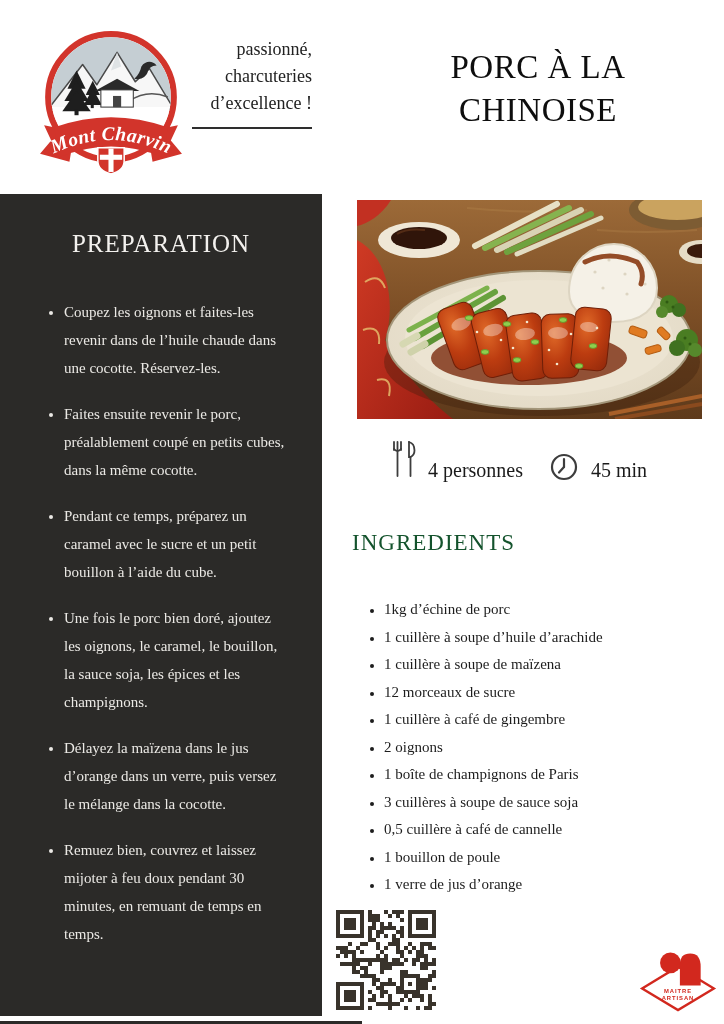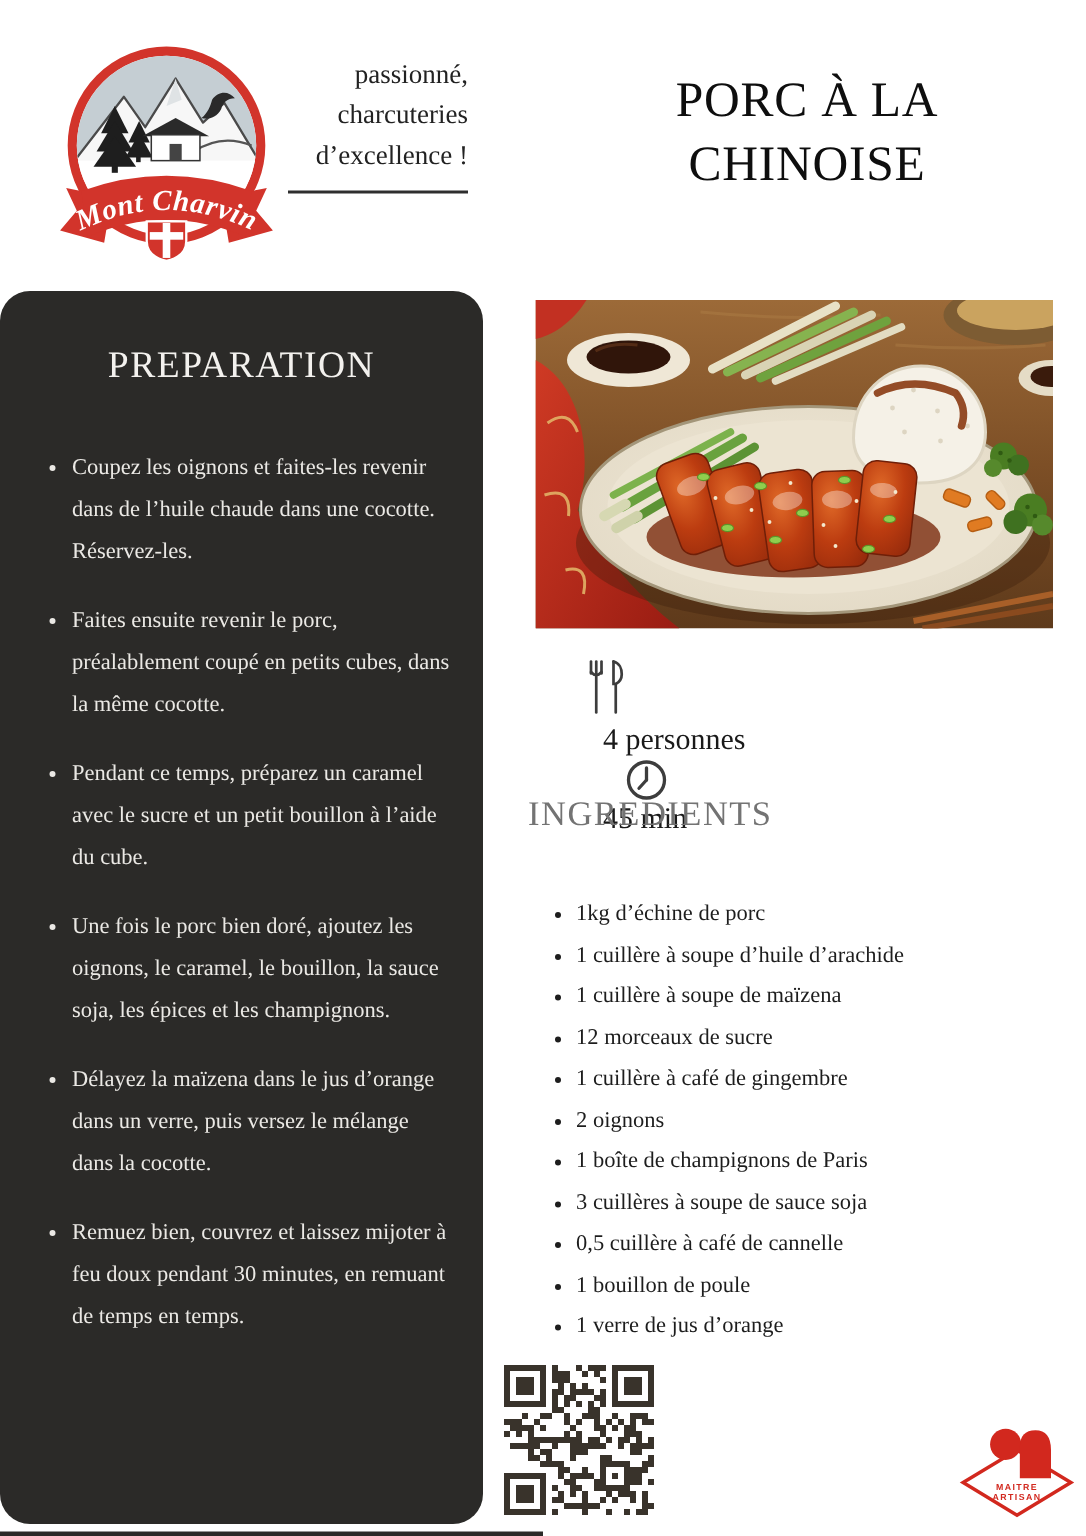--- a/index.html
+++ b/index.html
@@ -9,35 +9,35 @@
   
   .brand-logo{position:absolute;left:36px;top:26px;width:150px;height:148px;}
   .tagline{position:absolute;left:180px;top:36px;width:132px;text-align:right;
            font-size:18px;line-height:27px;color:#222;}
   .tagline-underline{margin-top:10px;margin-left:12px;border-top:2px solid #2e2e2e;}
   .title{position:absolute;left:352px;top:46px;width:372px;margin:0;text-align:center;
          font-weight:normal;font-size:33px;line-height:43px;letter-spacing:.5px;color:#0e0e0e;}
   .title span{display:block;}
 
   
-  .prep-panel{position:absolute;left:0;top:194px;width:322px;height:822px;background:#2b2a28;border-radius:20px;}
+  .prep-panel{position:absolute;left:0;top:194px;width:322px;height:822px;background:#2b2a28;}
   .prep-heading{margin:36px 0 0;text-align:center;font-weight:normal;font-size:25px;
                 letter-spacing:1px;color:#f3f1ee;}
-  .prep-list{margin:40px 0 0;padding:0 20px 0 48px;list-style:disc;}
+  .prep-list{margin:40px 16px 0;padding:0 20px 0 48px;list-style:disc;}
   .prep-list li{margin-bottom:18px;font-size:15px;line-height:28px;color:#ebe9e5;}
   .prep-list li::marker{color:#ebe9e5;font-size:13px;}
 
   
   .food-photo{position:absolute;left:357px;top:200px;width:345px;height:219px;}
   .serving-row{position:absolute;left:390px;top:440px;height:42px;display:flex;
-               align-items:flex-start;font-size:20px;color:#1a1a1a;flex-direction:column;}
+               align-items:flex-end;font-size:20px;color:#1a1a1a;}
   .serving-row .label{margin-left:12px;}
   .clock-wrap{margin-left:26px;display:flex;align-items:center;}
   .ing-heading{position:absolute;left:352px;top:530px;margin:0;font-weight:normal;
-               font-size:23px;letter-spacing:1px;color:#737373;}
+               font-size:23px;letter-spacing:1px;color:#14532d;}
   .ing-list{position:absolute;left:352px;top:596px;margin:0;padding:0 0 0 32px;list-style:disc;}
   .ing-list li{font-size:15px;line-height:27.5px;white-space:nowrap;color:#1d1d1d;}
   .ing-list li::marker{color:#1d1d1d;font-size:12px;}
 
   .qr{position:absolute;left:336px;top:910px;width:100px;height:100px;}
   .qr svg{shape-rendering:crispEdges;}
   .artisan{position:absolute;left:638px;top:944px;width:80px;height:68px;}
   .bottom-strip{position:absolute;left:0;top:1021px;width:362px;height:3px;background:#2b2a28;}
 </style>
 </head>

